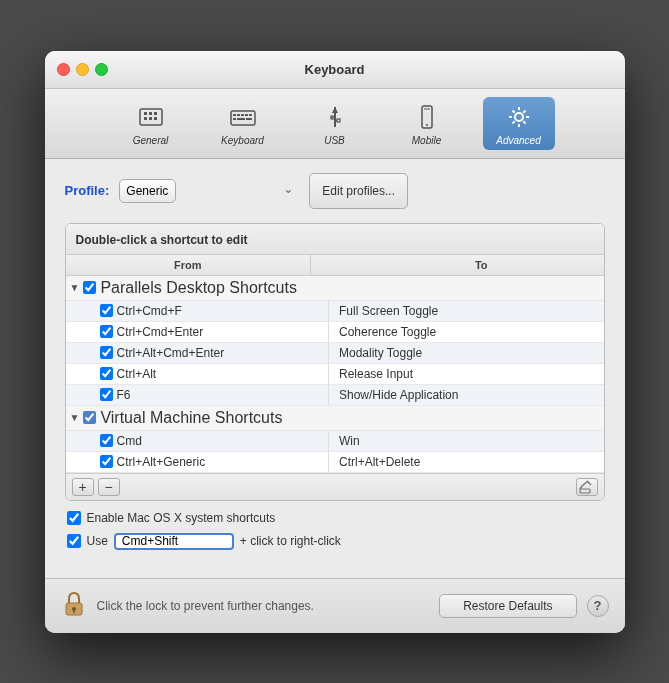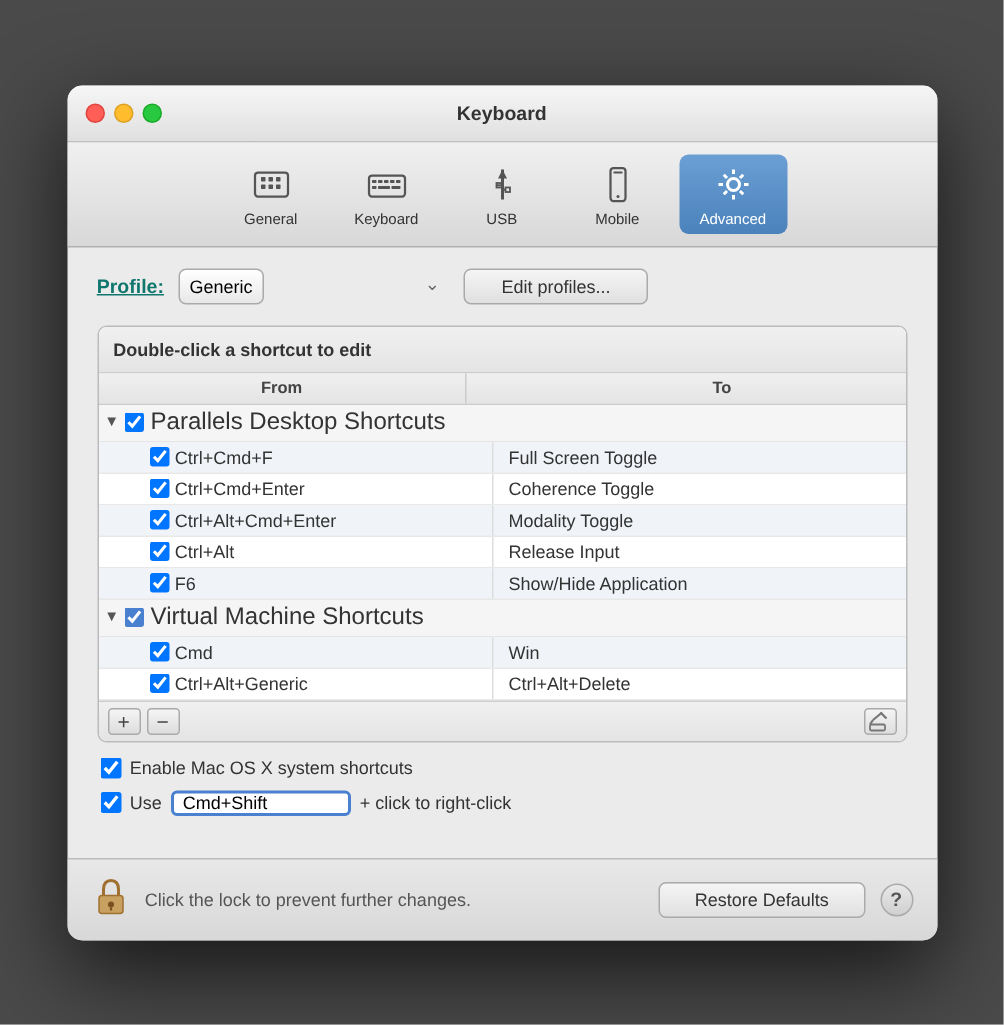--- a/index.html
+++ b/index.html
@@ -48,21 +48,22 @@
       font-size: 13px;
       font-weight: 600;
       color: #333;
     }
     .toolbar {
       background: linear-gradient(180deg, #f0f0f0 0%, #d8d8d8 100%);
       border-bottom: 1px solid #b0b0b0;
       padding: 8px 0;
       display: flex;
       justify-content: center;
-      gap: 5px;
+      gap: 20px;
+      font-style: italic;
     }
     .toolbar-item {
       display: flex;
       flex-direction: column;
       align-items: center;
       width: 72px;
       padding: 4px 6px;
       border-radius: 6px;
       cursor: pointer;
     }
@@ -89,22 +90,21 @@
     }
     .profile-row {
       display: flex;
       align-items: center;
       gap: 10px;
       margin-bottom: 14px;
     }
     .profile-label {
       font-size: 13px;
       font-weight: 600;
-      color: #0f766e;
-      text-decoration: underline;
+      color: #1d4ed8;
     }
     .profile-select {
       flex: 0 0 180px;
       height: 24px;
       background: linear-gradient(180deg, #fff 0%, #e8e8e8 100%);
       border: 1px solid #aaa;
       border-radius: 5px;
       padding: 0 6px;
       font-size: 12px;
       appearance: none;
@@ -119,22 +119,22 @@
     .select-wrapper::after {
       content: '⌄';
       position: absolute;
       right: 6px;
       top: 3px;
       font-size: 12px;
       color: #666;
       pointer-events: none;
     }
     .edit-profiles-btn {
-      height: 24px;
-      padding: 0 24px;
+      height: 36px;
+      padding: 0 12px;
       background: linear-gradient(180deg, #f5f5f5 0%, #e0e0e0 100%);
       border: 1px solid #aaa;
       border-radius: 5px;
       font-size: 12px;
       cursor: pointer;
       color: #333;
     }
     .shortcuts-box {
       border: 1px solid #bbb;
       border-radius: 6px;

